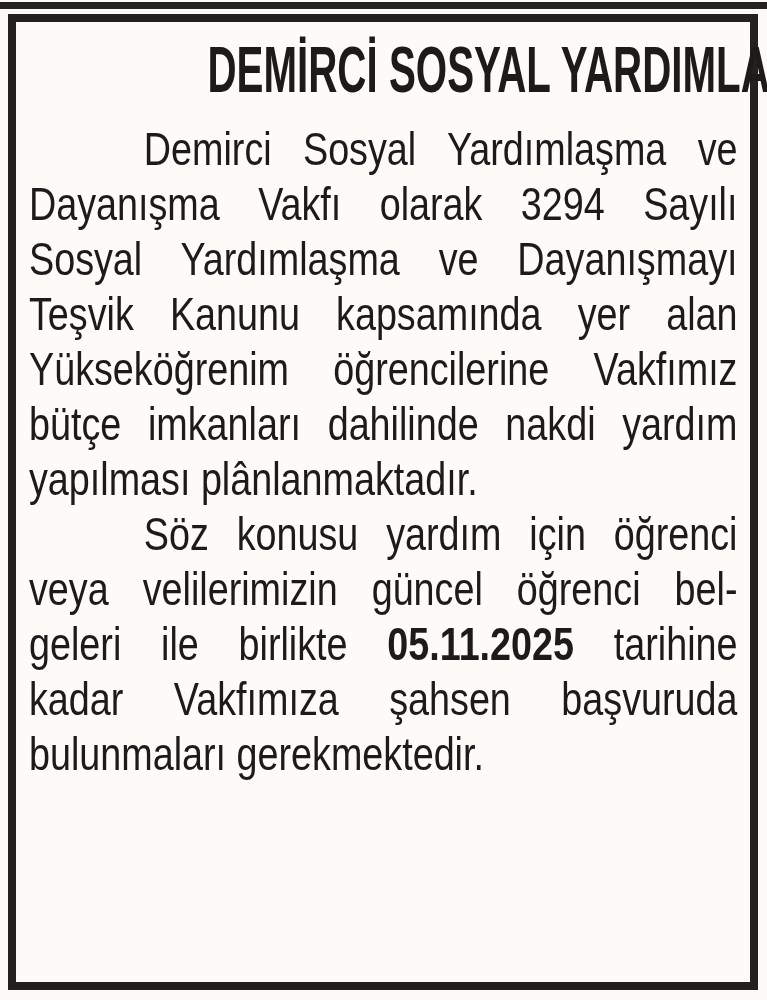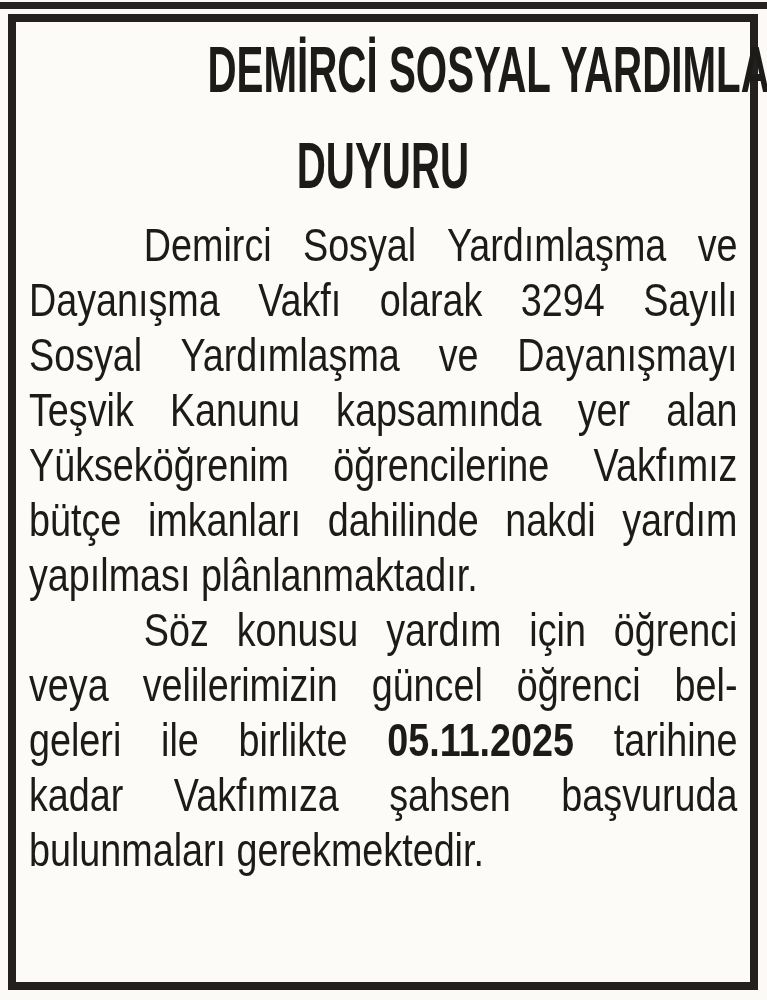--- a/index.html
+++ b/index.html
@@ -68,23 +68,20 @@
 </head>
 <body>
 
 <div class="top-rule"></div>
 
 <div class="frame">
   <div class="title-block">
     <div class="title-line">
       <span>DEMİRCİ SOSYAL YARDIMLAŞMA</span>
     </div>
-    <div class="title-line">
-      <span>DUYURU</span>
-    </div>
   </div>
 
   <div class="body-wrap">
       <div class="body-line indent">Demirci Sosyal Yardımlaşma ve</div>
       <div class="body-line">Dayanışma Vakfı olarak 3294 Sayılı</div>
       <div class="body-line">Sosyal Yardımlaşma ve Dayanışmayı</div>
       <div class="body-line">Teşvik Kanunu kapsamında yer alan</div>
       <div class="body-line">Yükseköğrenim öğrencilerine Vakfımız</div>
       <div class="body-line">bütçe imkanları dahilinde nakdi yardım</div>
       <div class="body-line last">yapılması plânlanmaktadır.</div>

